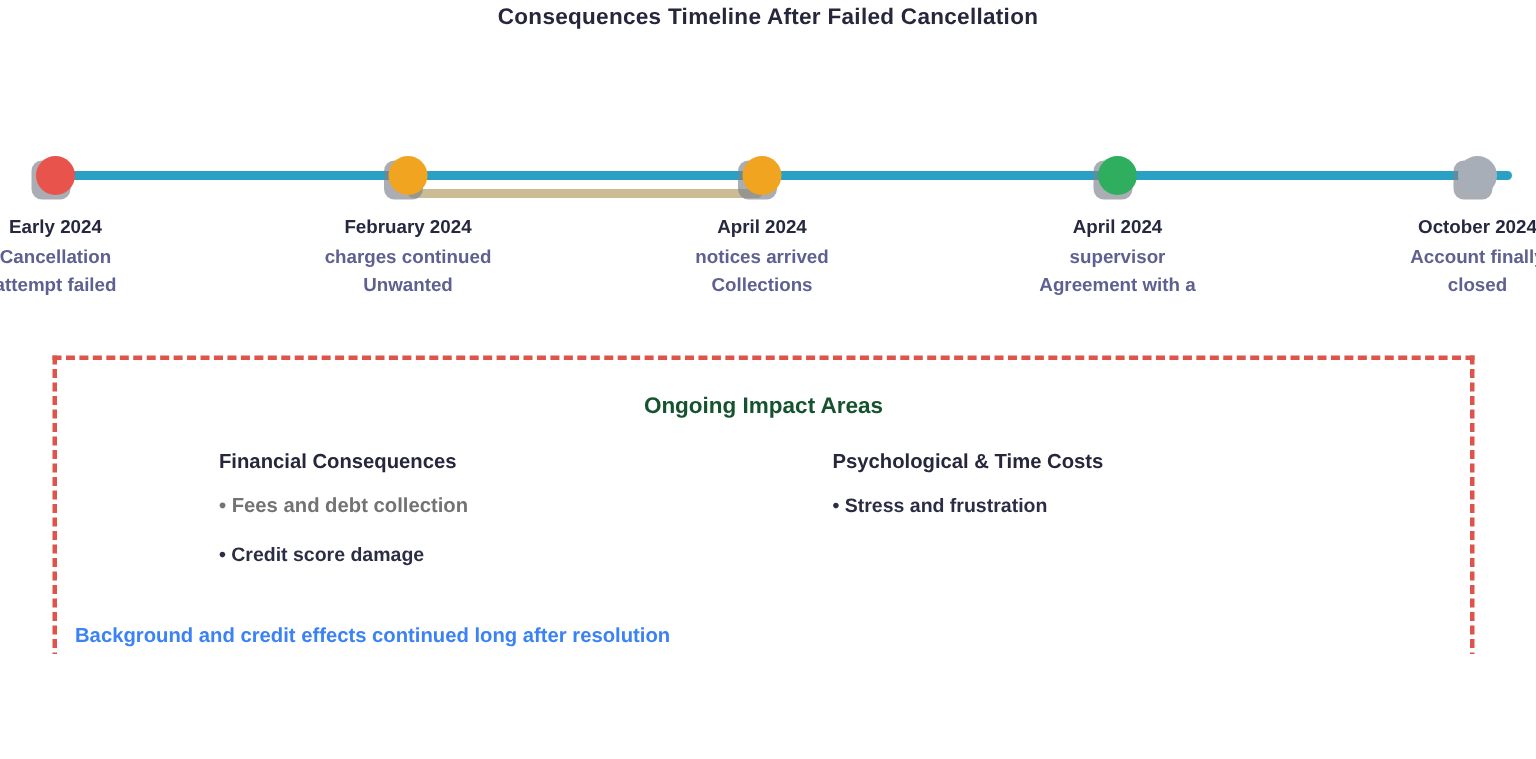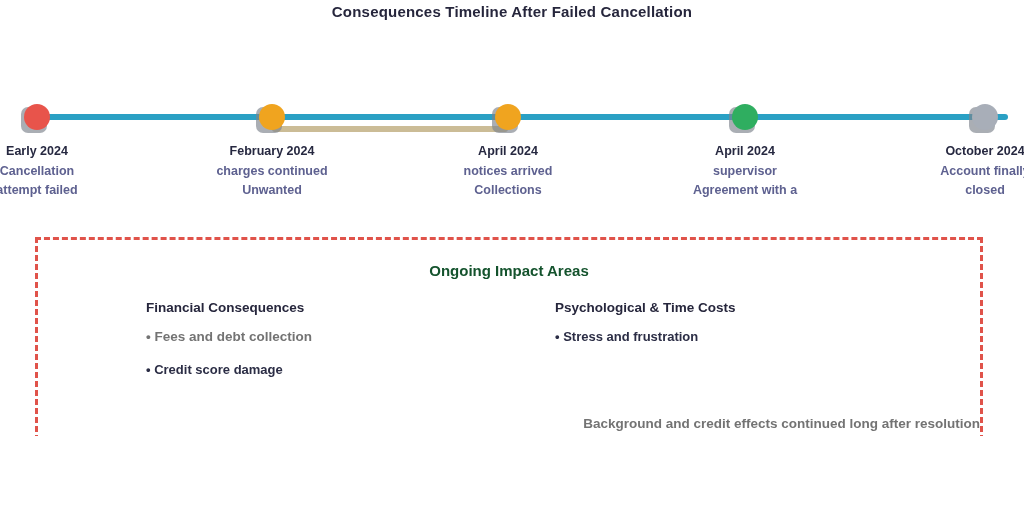--- a/index.html
+++ b/index.html
@@ -111,26 +111,26 @@
     color: #737373;
     margin-bottom: 18px;
   }
   .impact-item-secondary {
     font-size: 13px;
     font-weight: 700;
     color: #2b2d45;
   }
   .impact-footnote {
     position: absolute;
-    top: 176px; left: 0;
+    top: 176px; left: 12px;
     width: 100%;
-    text-align: right;
+    text-align: left;
     font-size: 13.5px;
     font-weight: 600;
-    color: #737373;
+    color: #3b82f6;
   }
 </style>
 </head>
 <body>
 
 <div class="canvas">
 
   <div class="page-title">Consequences Timeline After Failed Cancellation</div>
 
   <div class="track"></div>

